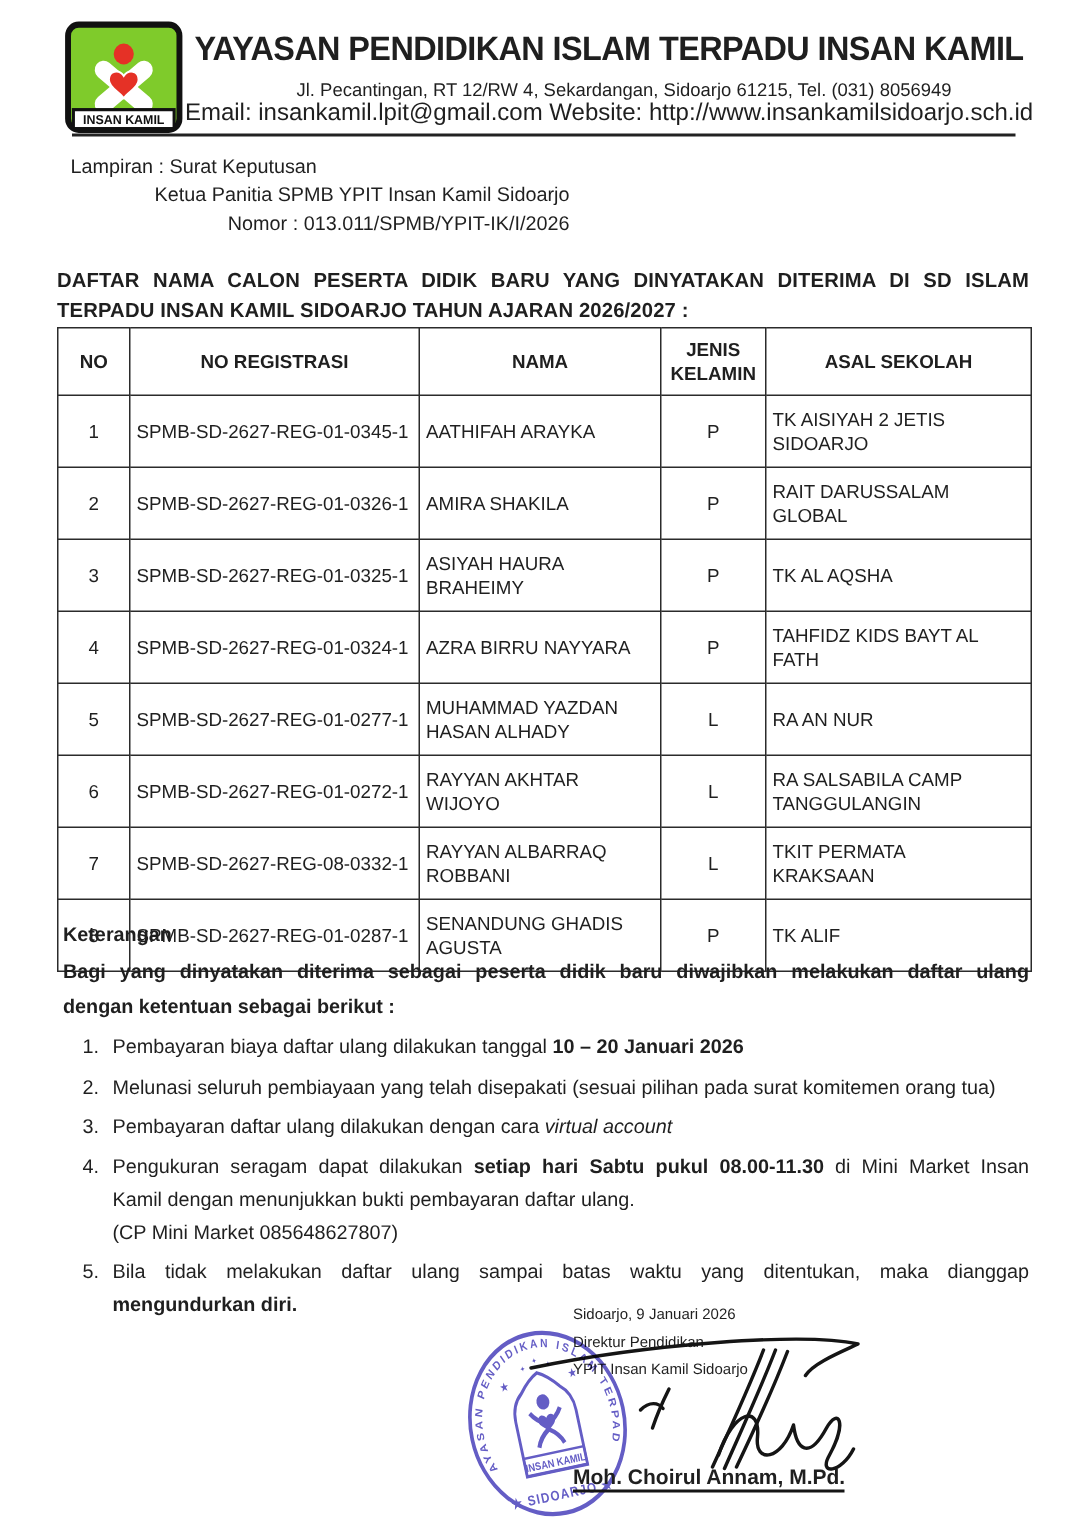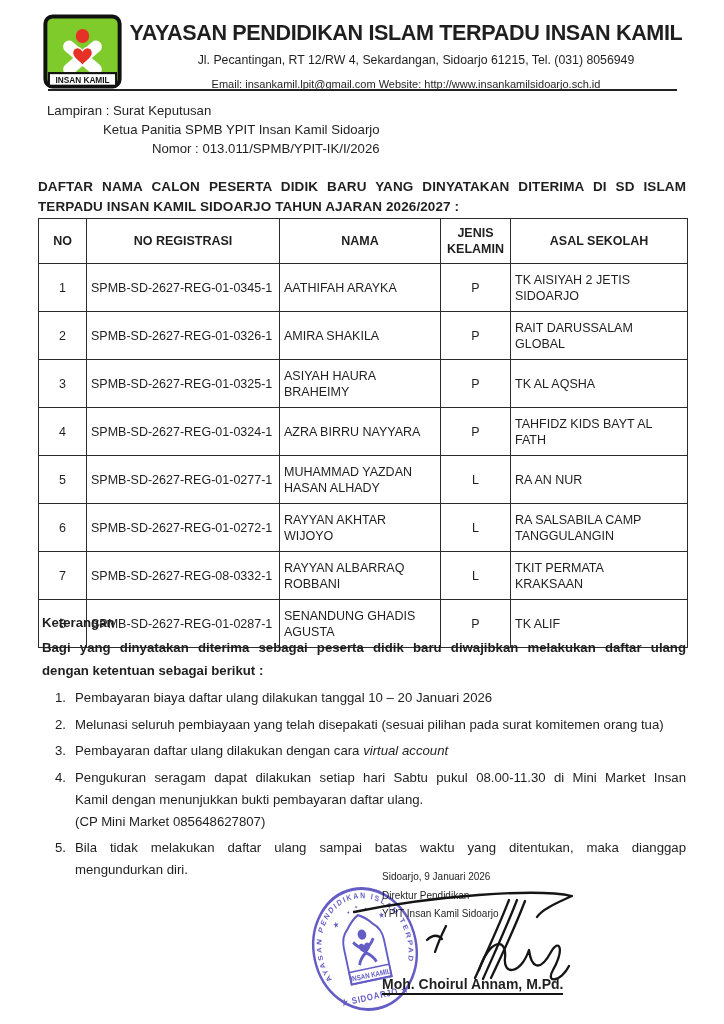--- a/index.html
+++ b/index.html
@@ -10,21 +10,21 @@
     color:#1f1f1f;
   }
   
   .logo{position:absolute;left:43px;top:14px;width:79px;height:75px;}
   .header-text{position:absolute;left:118px;top:20px;width:576px;text-align:center;}
   .org-name{
     font-size:22.5px;font-weight:bold;white-space:nowrap;letter-spacing:-0.4px;
     transform:scaleX(0.96);transform-origin:50% 50%;
   }
   .addr{font-size:12.3px;margin-top:7px;white-space:nowrap;margin-left:20px;}
-  .contact{font-size:11px;margin-top:11px;white-space:nowrap;}
+  .contact{font-size:16px;margin-top:0;white-space:nowrap;}
   .header-divider{position:absolute;left:48px;top:89px;width:629px;height:2px;background:#222;}
 
   
   .letter-info{position:absolute;left:47px;top:101px;font-size:13.2px;line-height:19px;}
   .letter-info .indent{margin-left:56px;text-align:right;}
 
   
   .doc-title{
     position:absolute;left:38px;top:177px;width:648px;
     font-size:13.5px;font-weight:bold;line-height:20px;letter-spacing:0.1px;
@@ -46,21 +46,21 @@
   td.c-reg,td.c-nama,td.c-asal{text-align:left;padding-left:10px;}
   .cl{display:block;}
 
   
   .notes{position:absolute;left:42px;top:612px;width:644px;font-size:13.2px;}
   .notes-heading{font-weight:bold;line-height:22px;}
   .notes-intro{font-weight:bold;line-height:23px;margin-top:2px;}
   .note-list{margin-top:5px;}
   .note-item{position:relative;padding-left:33px;line-height:22px;margin-bottom:4.5px;}
   .note-num{position:absolute;left:13px;top:0;}
-  .b{font-weight:normal;}
+  .b{font-weight:bold;}
   .i{font-style:italic;}
 
   
   .sig-block{position:absolute;left:382px;top:868px;font-size:10px;line-height:18.5px;z-index:2;}
   .signer-name{
     position:absolute;left:382px;top:976px;font-size:14px;font-weight:bold;
     border-bottom:2px solid #151515;padding-bottom:1px;z-index:7;
   }
   .sig-ink{position:absolute;left:336px;top:878px;z-index:5;}
   .stamp{

